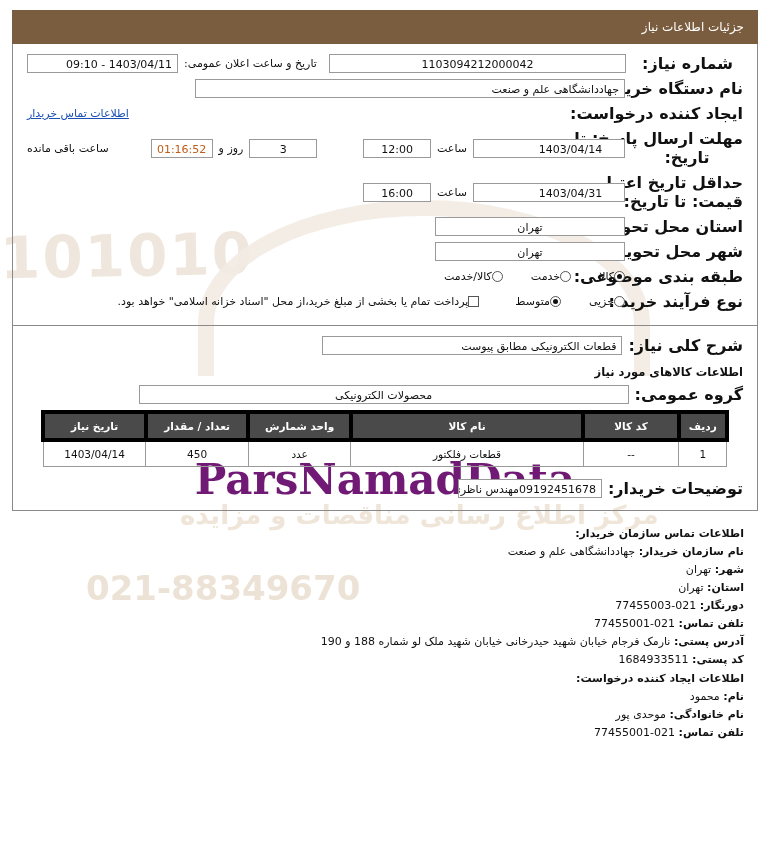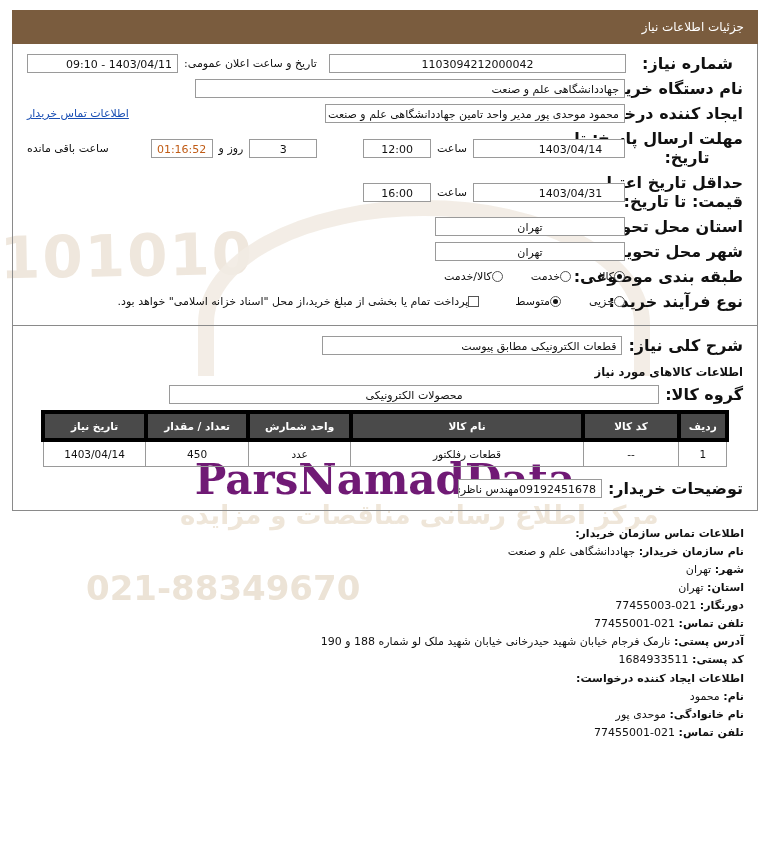--- a/index.html
+++ b/index.html
@@ -257,21 +257,20 @@
           <div class="fld f-date">1403/04/11 - 09:10</div>
         </div>
 
         <div class="row">
           <div class="lbl w110">نام دستگاه خریدار:</div>
           <div class="fld f-org right">جهاددانشگاهی علم و صنعت</div>
         </div>
 
         <div class="row">
           <div class="lbl w110">ایجاد کننده درخواست:</div>
-          <div class="fld f-creator right">محمود موحدی پور مدیر واحد تامین جهاددانشگاهی علم و صنعت</div>
           <div class="spacer"></div>
           <a class="link" href="#">اطلاعات تماس خریدار</a>
         </div>
 
         <div class="row">
           <div class="lbl w110">
             <span>مهلت ارسال پاسخ: تا</span><br>
             <span>تاریخ:</span>
           </div>
           <div class="fld f-date">1403/04/14</div>
@@ -341,21 +340,21 @@
       <div class="sec">
 
         <div class="desc-row">
           <div class="lbl" style="width:auto;">شرح کلی نیاز:</div>
           <div class="fld f-desc right">قطعات الکترونیکی مطابق پیوست</div>
         </div>
 
         <div class="sec-title">اطلاعات کالاهای مورد نیاز</div>
 
         <div class="desc-row">
-          <div class="lbl" style="width:auto;">گروه کالا:</div>
+          <div class="lbl" style="width:auto;">گروه عمومی:</div>
           <div class="fld f-group">محصولات الکترونیکی</div>
         </div>
 
         <table>
           <thead>
             <tr>
               <th class="col-radif">ردیف</th>
               <th class="col-code">کد کالا</th>
               <th class="col-name">نام کالا</th>
               <th class="col-unit">واحد شمارش</th>

